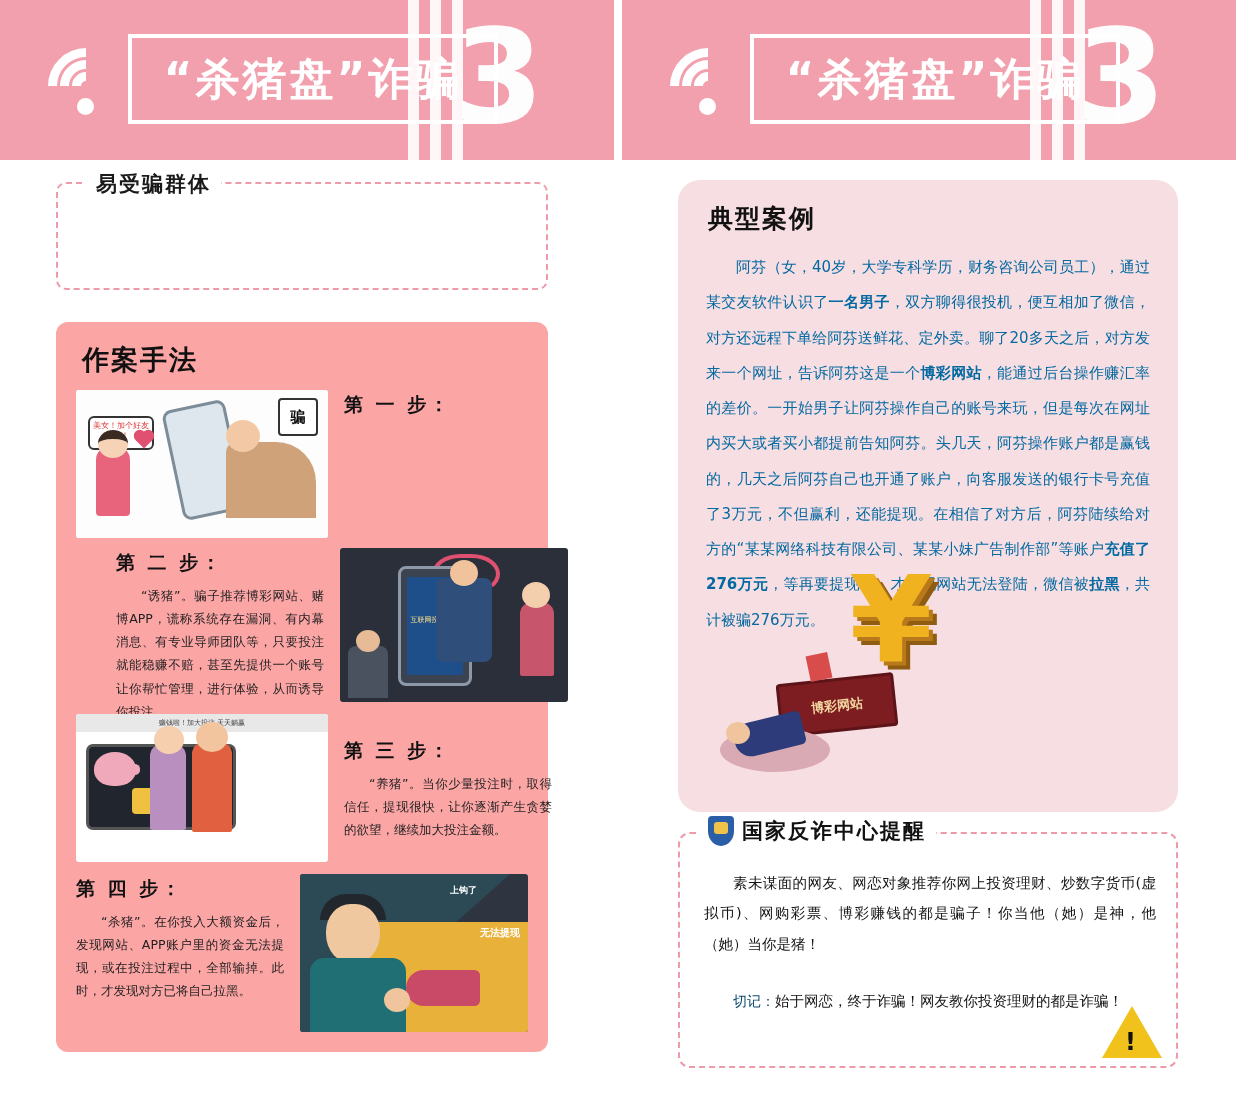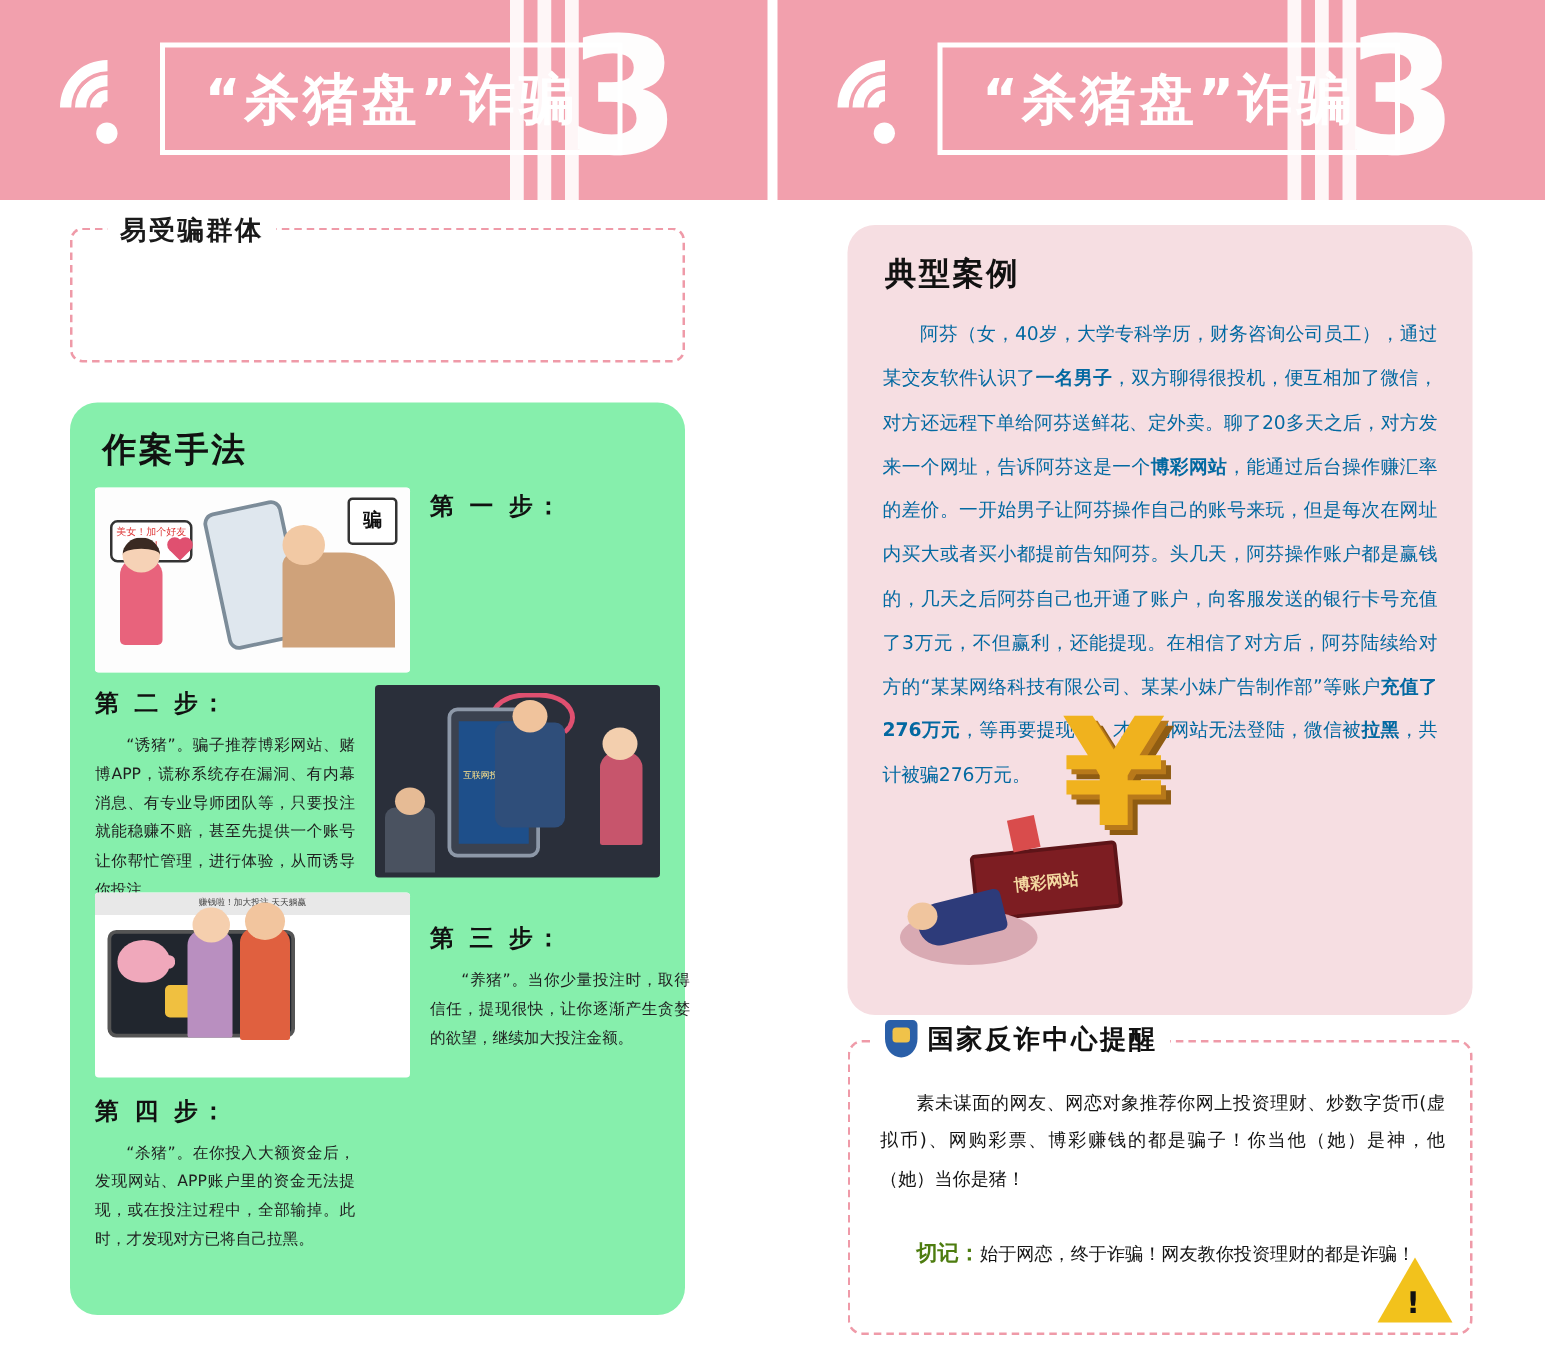--- a/index.html
+++ b/index.html
@@ -123,22 +123,22 @@
     color: #222;
     letter-spacing: 1px;
     font-family: "DejaVu Sans", "Liberation Sans", sans-serif;
   }
 
   
   .sec-methods {
     position: absolute;
     left: 56px; top: 162px;
     width: 492px; height: 730px;
-    background: #86efac;
-    border-radius: 22px;
+    background: #fca5a5;
+    border-radius: 12px;
   }
   .methods-heading {
     position: absolute;
     left: 26px; top: 20px;
     font-size: 27px;
     font-weight: bold;
     color: #111;
     letter-spacing: 2px;
     font-family: "DejaVu Sans", "Liberation Sans", sans-serif;
   }
@@ -439,23 +439,23 @@
     font-size: 14.5px;
     line-height: 2.1;
     color: #151515;
     text-align: justify;
     text-indent: 29px;
     font-family: "DejaVu Sans", "Liberation Sans", sans-serif;
   }
   .warn-p1 { top: 34px; }
   .warn-p2 { top: 152px; }
   .warn-strong {
-    font-weight: bold;
-    color: #4d7c0f;
-    font-size: 17px;
+    font-weight: normal;
+    color: #0c4a6e;
+    font-size: 14px;
   }
   .warn-tri {
     position: absolute;
     right: 14px; bottom: 8px;
     width: 0; height: 0;
     border-left: 30px solid transparent;
     border-right: 30px solid transparent;
     border-bottom: 52px solid #f2c21c;
   }
   .warn-tri-mark {
@@ -525,21 +525,21 @@
           <div class="man-head"></div>
           <div class="girl"></div>
           <div class="girl-head"></div>
           <div class="heart"></div>
         </div>
         <div class="step-txt" style="left:268px; top:2px;">
           <div class="step-title">第 一 步：</div>
         </div>
       </div>
 
-      <div class="step-row" style="top:226px; height:158px;">
+      <div class="step-row" style="top:226px; height:158px;margin-left:40px;">
         <div class="step-txt" style="left:0; top:2px;">
           <div class="step-title">第 二 步：</div>
           <div class="step-body">“诱猪”。骗子推荐博彩网站、赌博APP，谎称系统存在漏洞、有内幕消息、有专业导师团队等，只要投注就能稳赚不赔，甚至先提供一个账号让你帮忙管理，进行体验，从而诱导你投注。</div>
         </div>
         <div class="step-img ill2" style="left:224px; top:0; width:228px; height:154px;">
           <div class="hearts"></div>
           <div class="phone2">
               <div class="scr"></div>
             <div class="lbl">互联网投注平台</div>
           </div>
@@ -567,20 +567,31 @@
           <div class="step-title">第 三 步：</div>
           <div class="step-body">“养猪”。当你少量投注时，取得信任，提现很快，让你逐渐产生贪婪的欲望，继续加大投注金额。</div>
         </div>
       </div>
 
       <div class="step-row" style="top:552px; height:160px;">
         <div class="step-txt" style="left:0; top:2px;">
           <div class="step-title">第 四 步：</div>
           <div class="step-body">“杀猪”。在你投入大额资金后，发现网站、APP账户里的资金无法提现，或在投注过程中，全部输掉。此时，才发现对方已将自己拉黑。</div>
         </div>
+        <div class="step-img ill4" style="left:224px; top:0; width:228px; height:158px;">
+          <div class="tri"></div>
+          <div class="yellowzone"></div>
+          <div class="hair4"></div>
+          <div class="head4"></div>
+          <div class="body4"></div>
+          <div class="victim"></div>
+          <div class="victimhead"></div>
+          <div class="tag2">上钩了</div>
+          <div class="tag">无法提现</div>
+        </div>
       </div>
 
     </div>
   </div>
 
   <div class="col-right">
 
     <div class="sec-case">
       <div class="case-heading">典型案例</div>
       <div class="case-body" id="case-body"><span>阿芬（女，40岁，大学专科学历，财务咨询公司员工），通过某交友软件认识了</span><b>一名男子</b><span>，双方聊得很投机，便互相加了微信，对方还远程下单给阿芬送鲜花、定外卖。聊了20多天之后，对方发来一个网址，告诉阿芬这是一个</span><b>博彩网站</b><span>，能通过后台操作赚汇率的差价。一开始男子让阿芬操作自己的账号来玩，但是每次在网址内买大或者买小都提前告知阿芬。头几天，阿芬操作账户都是赢钱的，几天之后阿芬自己也开通了账户，向客服发送的银行卡号充值了3万元，不但赢利，还能提现。在相信了对方后，阿芬陆续给对方的“某某网络科技有限公司、某某小妹广告制作部”等账户</span><b>充值了276万元</b><span>，等再要提现时，才发现网站无法登陆，微信被</span><b>拉黑</b><span>，共计被骗276万元。</span></div>

